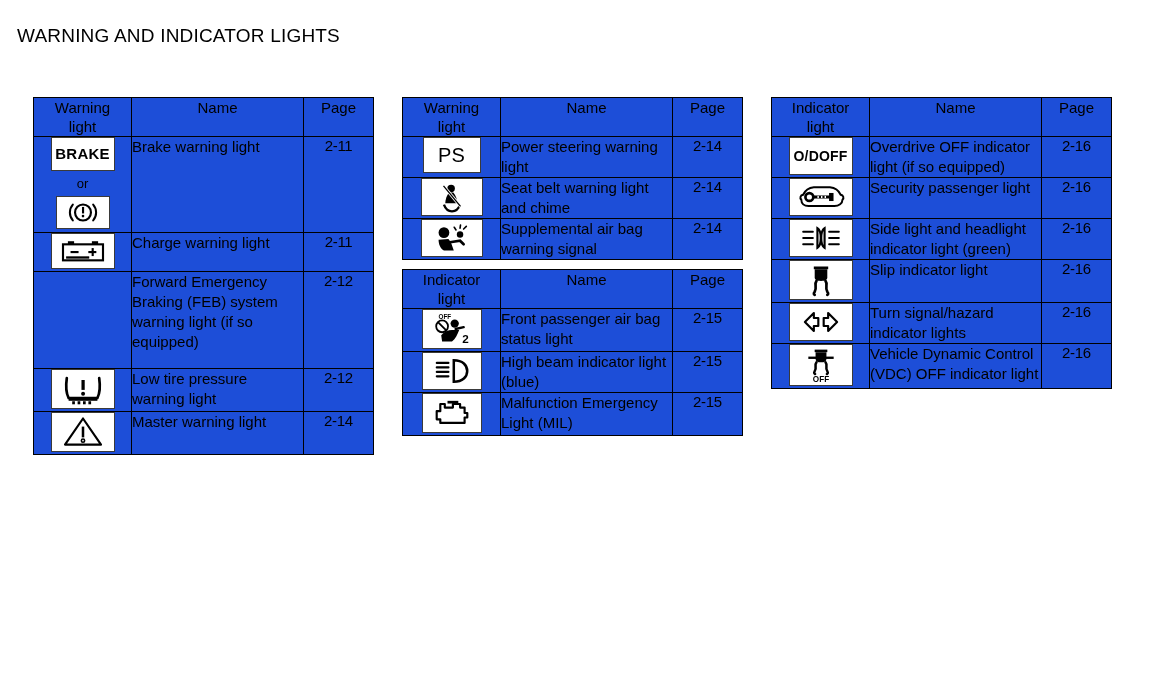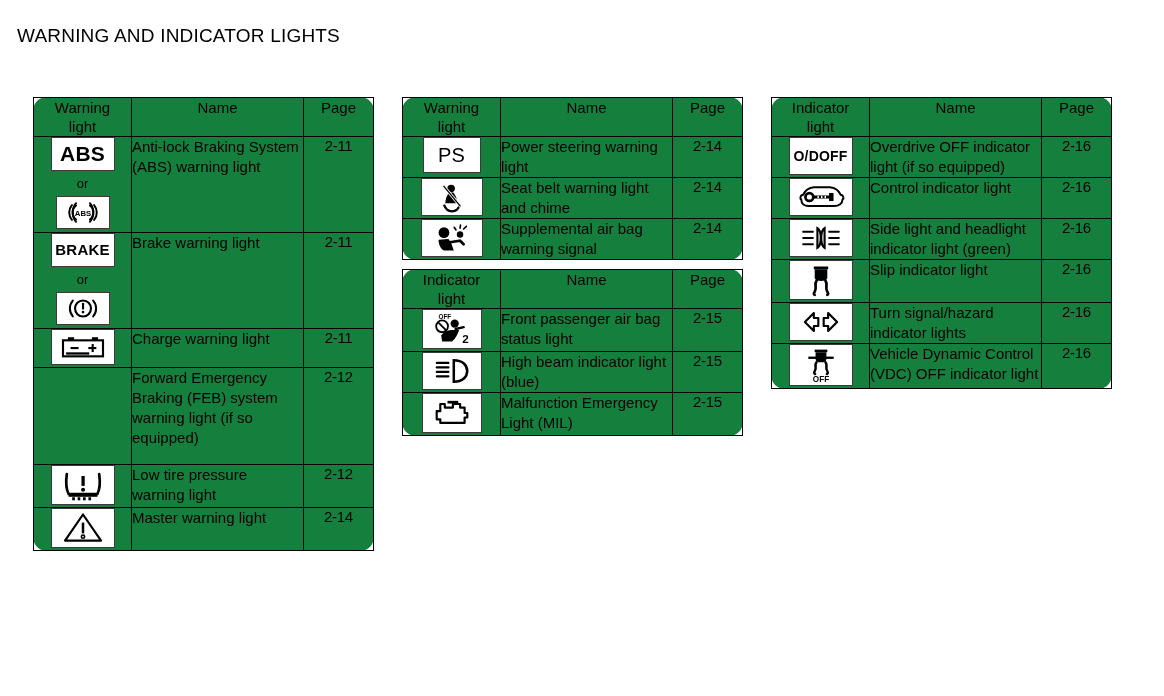--- a/index.html
+++ b/index.html
@@ -33,22 +33,21 @@
     gap: 28px;
   }
   .tbl-col {
     display: flex;
     flex-direction: column;
     gap: 9px;
   }
   table.lt {
     border-collapse: collapse;
     table-layout: fixed;
-    background: #15803d;
-    border-radius: 14px;
+    background: #1d4ed8;
   }
   table.lt td, table.lt th {
     border: 1.5px solid #000;
     vertical-align: top;
     padding: 0;
     font-weight: normal;
   }
   .col-icon  { width: 98px; }
   .col-name  { width: 172px; }
   .col-page  { width: 70px; }
@@ -119,42 +118,20 @@
       <tbody>
           <tr>
         <th class="hdr">
           <span>Warning</span>
           <span>light</span>
         </th>
         <th class="hdr">Name</th>
         <th class="hdr">Page</th>
       </tr>
 
-      <tr>
-        <td class="cell-icon">
-          <span class="tile" style="width:64px;height:34px;">
-            <span class="tile-txt" style="font-size:21px;">ABS</span>
-          </span>
-          <div class="or-text">or</div>
-          <span class="tile" style="width:54px;height:33px;">
-            <svg viewBox="0 0 54 33" width="50" height="31">
-              <g fill="none" stroke="#000" stroke-width="2.1" stroke-linecap="round">
-                <path d="M15 8.5 A12.5 12.5 0 0 0 15 24.5"></path>
-                <path d="M39 8.5 A12.5 12.5 0 0 1 39 24.5"></path>
-                <path d="M19.5 6.5 A15.5 15.5 0 0 0 19.5 26.5"></path>
-                <path d="M34.5 6.5 A15.5 15.5 0 0 1 34.5 26.5"></path>
-                <path d="M19.5 9 A9.5 9.5 0 0 0 19.5 24 M34.5 9 A9.5 9.5 0 0 1 34.5 24"></path>
-              </g>
-              <text x="27" y="20.2" font-family="'Liberation Sans',sans-serif" font-size="8.4" font-weight="bold" text-anchor="middle" fill="#000">ABS</text>
-            </svg>
-          </span>
-        </td>
-        <td class="cell-name">Anti-lock Braking System (ABS) warning light</td>
-        <td class="cell-page">2-11</td>
-      </tr>
 
       <tr>
         <td class="cell-icon">
           <span class="tile" style="width:64px;height:34px;">
             <span class="tile-txt" style="font-size:15px;">BRAKE</span>
           </span>
           <div class="or-text">or</div>
           <span class="tile" style="width:54px;height:33px;">
             <svg viewBox="0 0 54 33" width="50" height="31">
               <g fill="none" stroke="#000" stroke-width="2.2" stroke-linecap="round">
@@ -406,21 +383,21 @@
               <rect x="23" y="17.3" width="21" height="3.4" fill="#000"></rect>
               <rect x="41" y="14.5" width="5" height="9" fill="#000"></rect>
               <g fill="#fff">
                 <rect x="28" y="17.8" width="1.6" height="2.4"></rect>
                 <rect x="32" y="17.8" width="1.6" height="2.4"></rect>
                 <rect x="36" y="17.8" width="1.6" height="2.4"></rect>
               </g>
             </svg>
           </span>
         </td>
-        <td class="cell-name">Control indicator light</td>
+        <td class="cell-name">Security passenger light</td>
         <td class="cell-page">2-16</td>
       </tr>
 
       <tr>
         <td class="cell-icon">
           <span class="tile" style="width:64px;height:38px;">
             <svg viewBox="0 0 64 38" width="58" height="34">
               <path d="M28 8 C33 11 33 27 28 30 Z" fill="none" stroke="#000" stroke-width="2.4"></path>
               <path d="M36 8 C31 11 31 27 36 30 Z" fill="none" stroke="#000" stroke-width="2.4"></path>
               <g stroke="#000" stroke-width="2" stroke-linecap="round">

